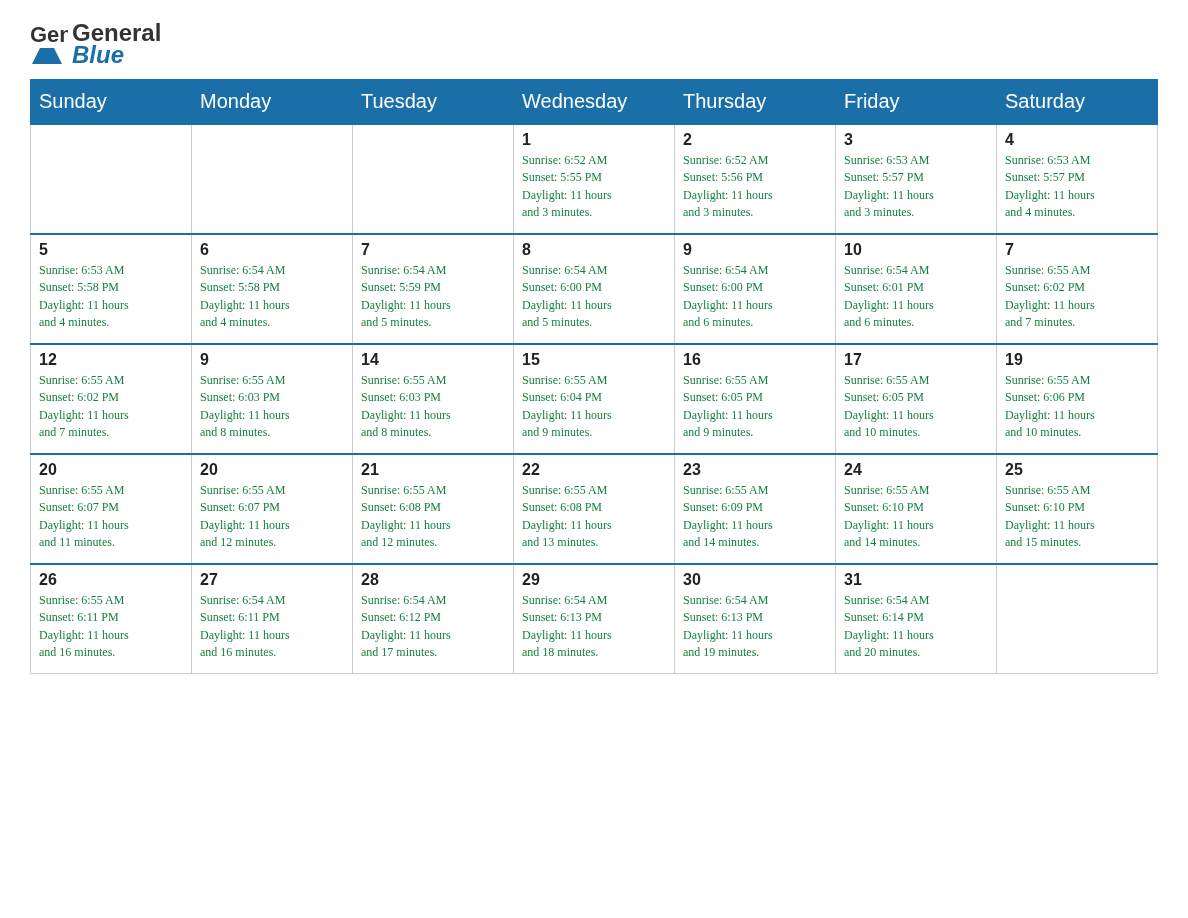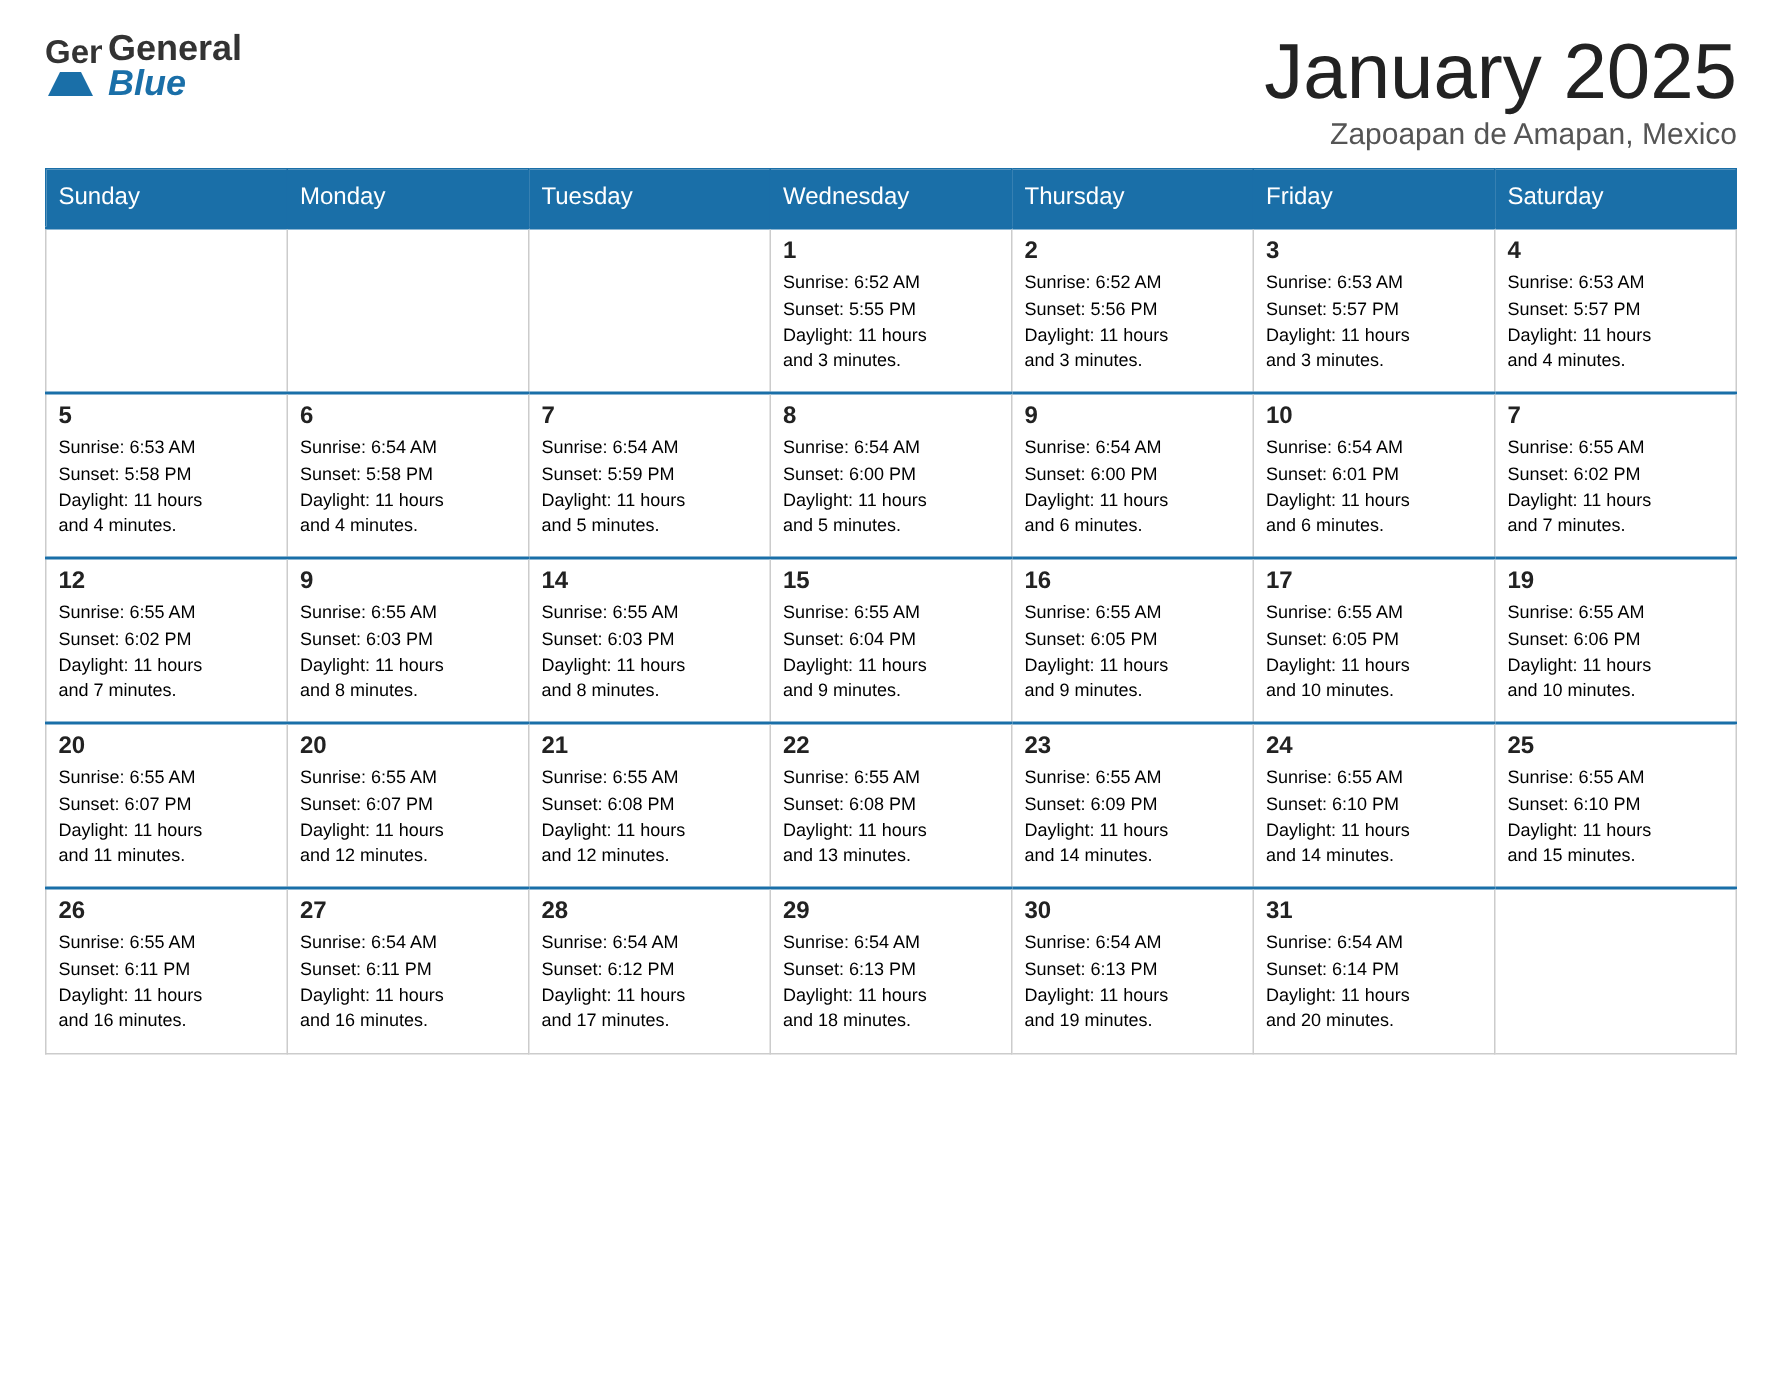--- a/index.html
+++ b/index.html
@@ -37,21 +37,21 @@
     }
     .calendar {
       width: 100%;
       border-collapse: collapse;
       margin-top: 10px;
     }
     .calendar th {
       background-color: #1a6fa8;
       color: #fff;
       padding: 10px 8px;
-      font-size: 16px;
+      font-size: 20px;
       font-weight: normal;
       text-align: left;
       border: 1px solid #1a6fa8;
     }
     .calendar td {
       vertical-align: top;
       border: 1px solid #ccc;
       padding: 6px 8px;
       width: calc(100% / 7);
       min-height: 110px;
@@ -61,22 +61,23 @@
       border-top: 2px solid #1a6fa8;
     }
     .day-number {
       font-size: 16px;
       font-weight: bold;
       color: #222;
       margin-bottom: 3px;
     }
     .day-info {
       font-size: 12px;
-      color: #000000;
+      color: #15803d;
       line-height: 1.45;
+      font-family: Liberation Serif, serif;
     }
     .empty-cell {
       background: #fff;
     }
   </style>
 </head>
 <body>
 
 <div class="header-area">
   <div class="logo">
@@ -84,24 +85,20 @@
       <svg width="38" height="44" viewBox="0 0 38 44">
         <text x="0" y="22" font-size="22" font-weight="bold" fill="#333" font-family="Arial">General</text>
         <polygon points="10,28 24,28 32,44 2,44" fill="#1a6fa8"></polygon>
         <text x="0" y="42" font-size="18" font-weight="bold" fill="#1a6fa8" font-family="Arial"></text>
       </svg>
     </div>
     <div style="display:flex;flex-direction:column;line-height:1.1;">
       <span style="font-size:24px;font-weight:bold;color:#333;">General</span>
       <span style="font-size:24px;font-weight:bold;color:#1a6fa8;margin-top:-4px;font-style:italic;">Blue</span>
     </div>
-  </div>
-  <div class="title-area">
-    <div class="month-title">January 2025</div>
-    <div class="location-title">Zapoapan de Amapan, Mexico</div>
   </div>
 </div>
 
 <table class="calendar">
   <thead>
     <tr>
       <th>Sunday</th>
       <th>Monday</th>
       <th>Tuesday</th>
       <th>Wednesday</th>

